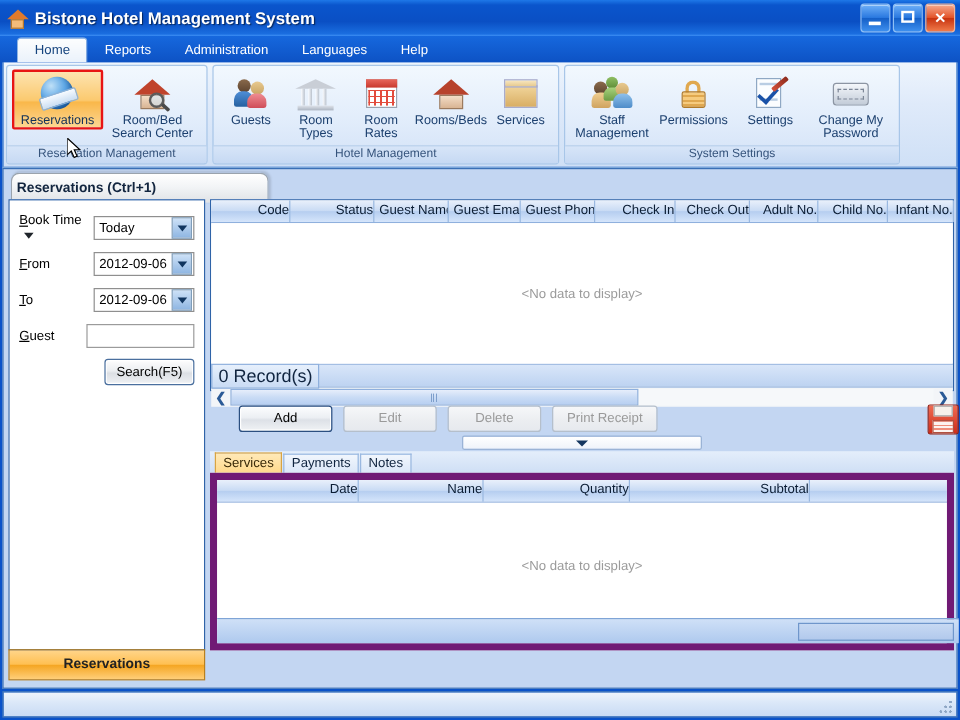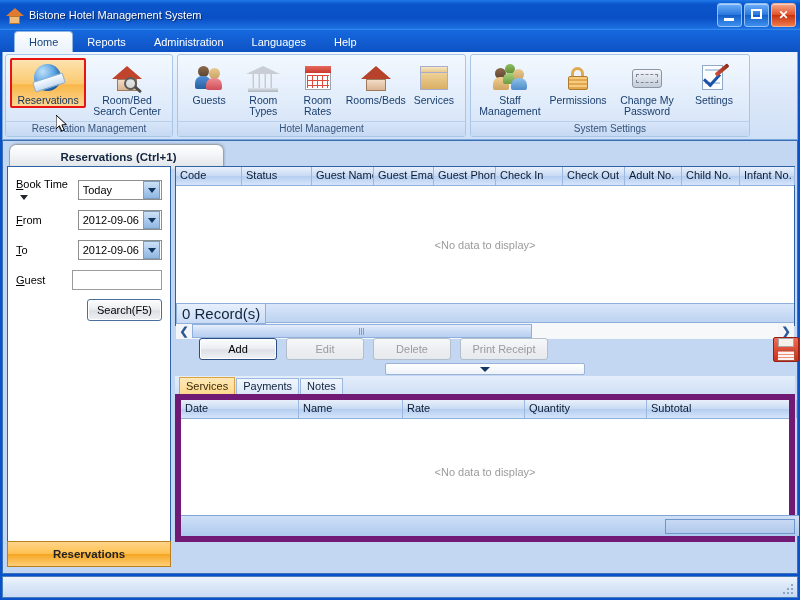--- a/index.html
+++ b/index.html
@@ -19,21 +19,21 @@
   .titlebar{
     position:absolute;left:0;top:0;width:800px;height:30px;
     background:linear-gradient(180deg,#1e78e8 0%,#0a55cc 14%,#0a4fc4 60%,#1a6ee0 94%,#3d8ef4 100%);
     display:flex;align-items:center;
     box-sizing:border-box;padding-left:6px;
   }
   .title-icon{
     width:18px;height:18px;margin-right:5px;position:relative;flex:0 0 auto;
   }
   .title-text{
-    color:#ffffff;font-size:11px;font-weight:normal;
+    color:#ffffff;font-size:14px;font-weight:bold;
     text-shadow:1px 1px 1px rgba(0,0,0,.55);
     white-space:nowrap;letter-spacing:0px;
   }
   .wbtns{position:absolute;right:4px;top:3px;display:flex;gap:2px;}
   .wbtn{
     width:23px;height:22px;border-radius:3px;
     border:1px solid #8fc0f5;
     background:linear-gradient(180deg,#6fb0f8 0%,#2a79e0 48%,#1560c8 52%,#3d8fee 100%);
     position:relative;box-shadow:inset 0 1px 0 rgba(255,255,255,.45);
   }
@@ -149,21 +149,21 @@
     position:absolute;left:2px;top:140px;width:796px;height:434px;
     background:#c3d6f2;box-sizing:border-box;border:1px solid #3a6fb5;
   }
 
   
   .ptab{
     position:absolute;left:6px;top:3px;width:215px;height:25px;
     background:linear-gradient(180deg,#ffffff 0%,#f2f4f6 45%,#dfe2e6 100%);
     border:1px solid #9aa3ad;border-bottom:none;border-radius:7px 7px 0 0;
     box-shadow:1px -1px 2px rgba(0,0,0,.13);
-    display:flex;align-items:center;padding-left:4px;box-sizing:border-box;justify-content:center;
+    display:flex;align-items:center;padding-left:4px;box-sizing:border-box;
   }
   .ptab span{font-size:11.5px;font-weight:bold;color:#12253f;}
 
   .leftpane{
     position:absolute;left:4px;top:25px;width:164px;height:376px;
     background:#ffffff;border:1px solid #2f63a8;box-sizing:border-box;
   }
   .form{padding:10px 8px 0 8px;}
   .frow{display:flex;align-items:center;height:26px;margin-bottom:4px;}
   .flabel{width:66px;font-size:11px;color:#000;}
@@ -206,21 +206,21 @@
   .rightpane{
     position:absolute;left:172px;top:25px;width:620px;height:376px;
     box-sizing:border-box;
   }
   .gridbox{
     position:absolute;left:0;top:0;width:620px;height:160px;
     border:1px solid #2f63a8;background:#ffffff;box-sizing:border-box;
   }
   .ghead{
     height:19px;display:flex;background:linear-gradient(180deg,#e9f0fb 0%,#c9dbf4 48%,#b6cef0 52%,#d5e5fb 100%);
-    border-bottom:1px solid #8fb0dd;box-sizing:border-box;
+    border-bottom:1px solid #8fb0dd;box-sizing:border-box;text-align:right;
   }
   .gh{
     font-size:11px;color:#0a1c33;padding:2px 0 0 4px;box-sizing:border-box;
     border-right:1px solid #9ab8e0;white-space:nowrap;overflow:hidden;flex:0 0 auto;
   }
   .gbody{position:relative;height:117px;background:#fff;}
   .nodata{
     position:absolute;left:0;right:0;top:50%;transform:translateY(-50%);
     text-align:center;color:#9b9b9b;font-size:11px;
   }
@@ -452,36 +452,36 @@
           </div>
           <div class="lbl">Staff Management</div>
         </div>
         <div class="ritem" style="width:66px;">
           <div class="ico">
             <div class="ic lock-s"></div>
               <div class="ic lock-b"></div>
           </div>
           <div class="lbl">Permissions</div>
         </div>
-        <div class="ritem" style="width:72px;">
-          <div class="ico">
-            <div class="ic card"></div>
-              <div class="ic card-in"></div>
-          </div>
-          <div class="lbl">Change My Password</div>
-        </div>
         <div class="ritem" style="width:62px;">
           <div class="ico">
             <div class="ic doc"></div>
             <div class="ic doc-l" style="top:7px;"></div>
             <div class="ic doc-l" style="top:20px;"></div>
             <div class="ic check"></div>
             <div class="ic pen"></div>
           </div>
           <div class="lbl">Settings</div>
+        </div>
+        <div class="ritem" style="width:72px;">
+          <div class="ico">
+            <div class="ic card"></div>
+              <div class="ic card-in"></div>
+          </div>
+          <div class="lbl">Change My Password</div>
         </div>
       </div>
       <div class="glabel">System Settings</div>
     </div>
   </div>
 
   <svg class="cursor" viewBox="0 0 12 18">
     <polygon points="0,0 0,14 3.4,10.8 5.8,16.2 8.2,15.1 5.9,9.9 10.4,9.6" fill="#ffffff" stroke="#000000" stroke-width="1"></polygon>
   </svg>
 
@@ -603,21 +603,20 @@
       <div class="bottombox">
         <div class="btabs">
           <div class="btab active"><span>Services</span></div>
           <div class="btab"><span>Payments</span></div>
           <div class="btab"><span>Notes</span></div>
         </div>
         <div class="bgrid">
           <div class="ghead">
             <div class="gh" style="width:118px">Date</div>
             <div class="gh" style="width:104px">Name</div>
-            <div class="gh" style="width:122px">Rate</div>
             <div class="gh" style="width:122px">Quantity</div>
             <div class="gh" style="width:150px">Subtotal</div>
           </div>
           <div class="bgbody">
             <div class="nodata">&lt;No data to display&gt;</div>
           </div>
           <div class="bfooter">
             <div class="totbox"></div>
           </div>
         </div>

